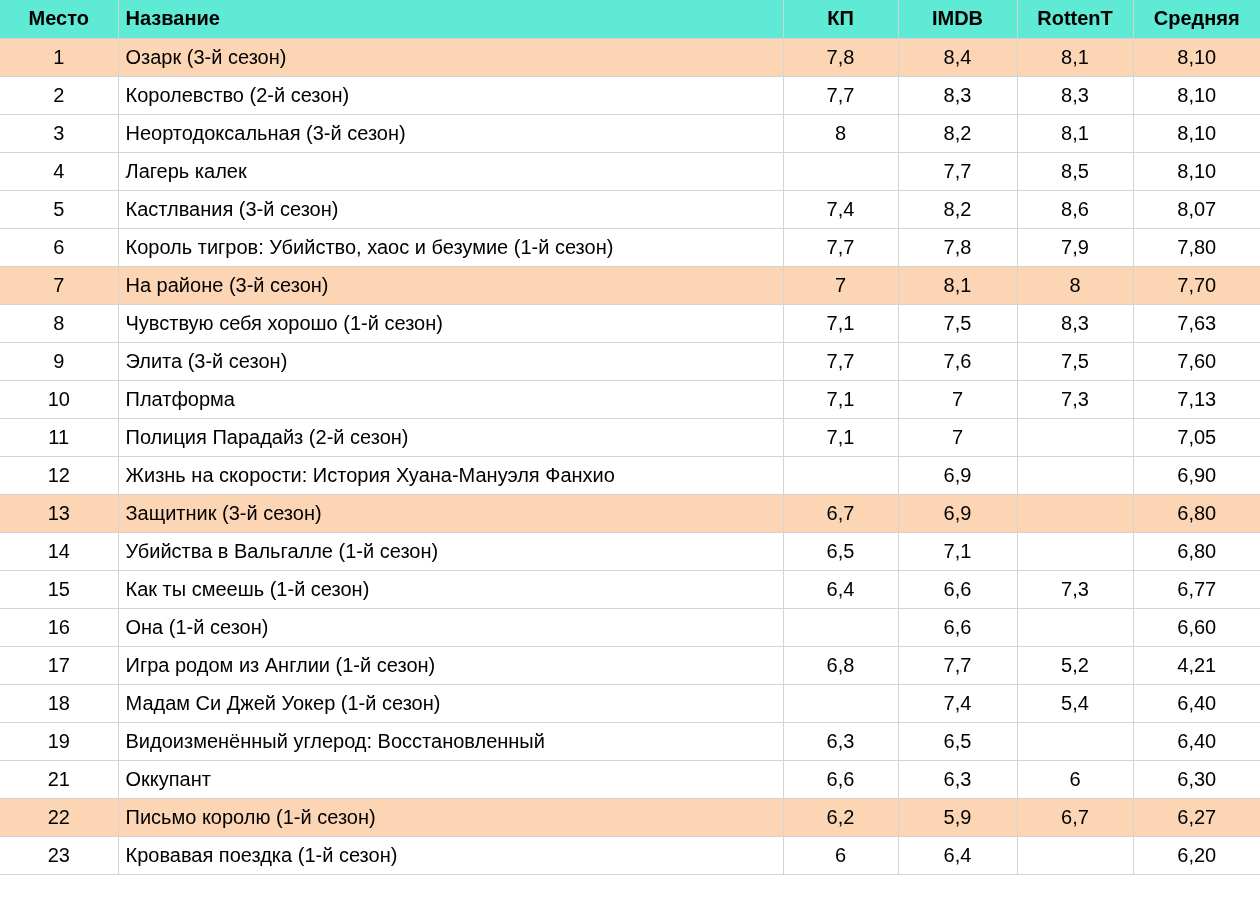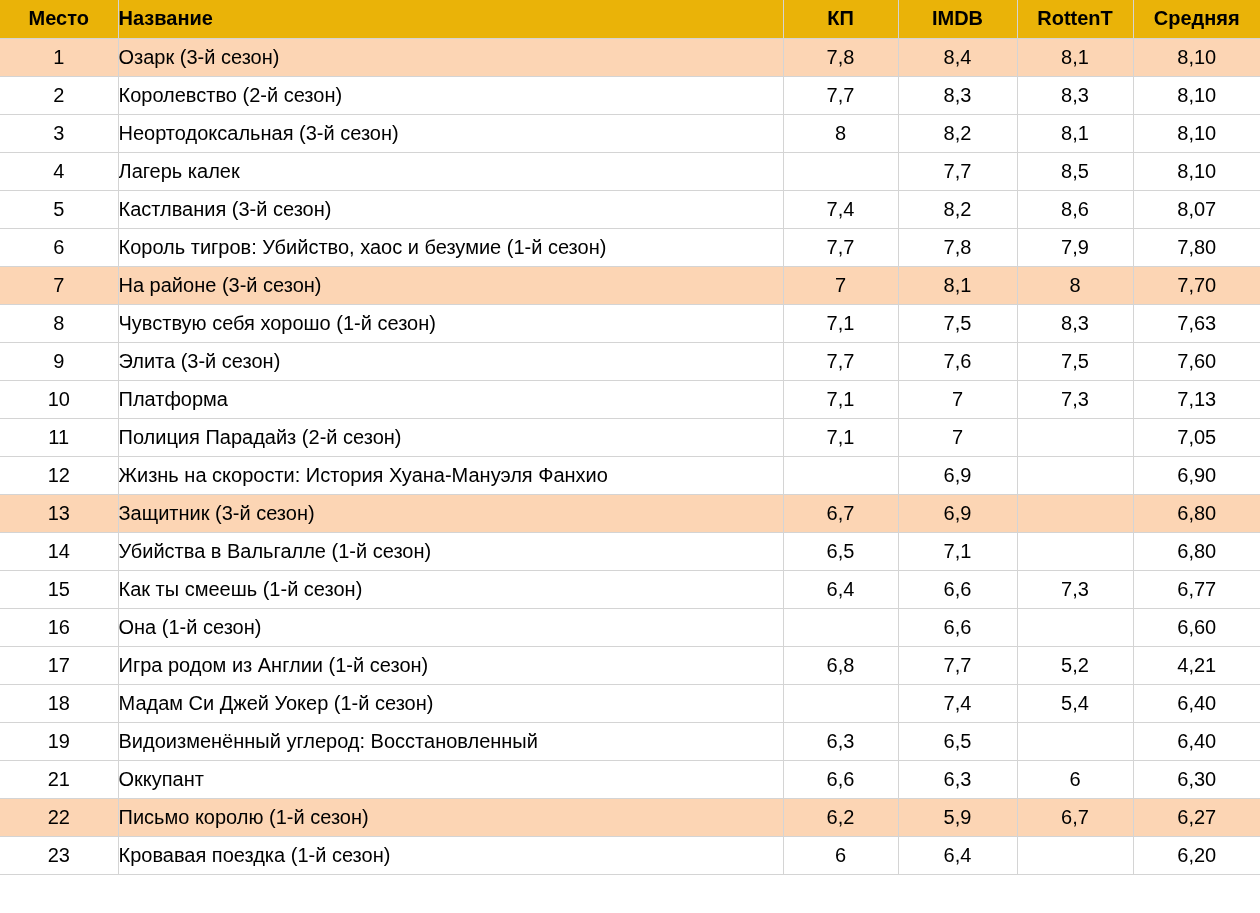--- a/index.html
+++ b/index.html
@@ -33,25 +33,26 @@
     color: #000000;
     text-align: center;
     vertical-align: middle;
     white-space: nowrap;
     overflow: hidden;
   }
   .ratings th:last-child, .ratings td:last-child { border-right: none; }
 
   .ratings th {
     font-weight: bold;
-    background: #eab308;
+    background: #5eead4;
   }
   .ratings th.col-title,
   .ratings td:nth-child(2) {
     text-align: left;
+    padding-left: 7px;
   }
   
   .ratings tr.hl td { background-color: var(--hl, #fcd5b4); }
 </style>
 </head>
 <body>
 
 <table class="ratings">
   <colgroup>
     <col class="c-place">

